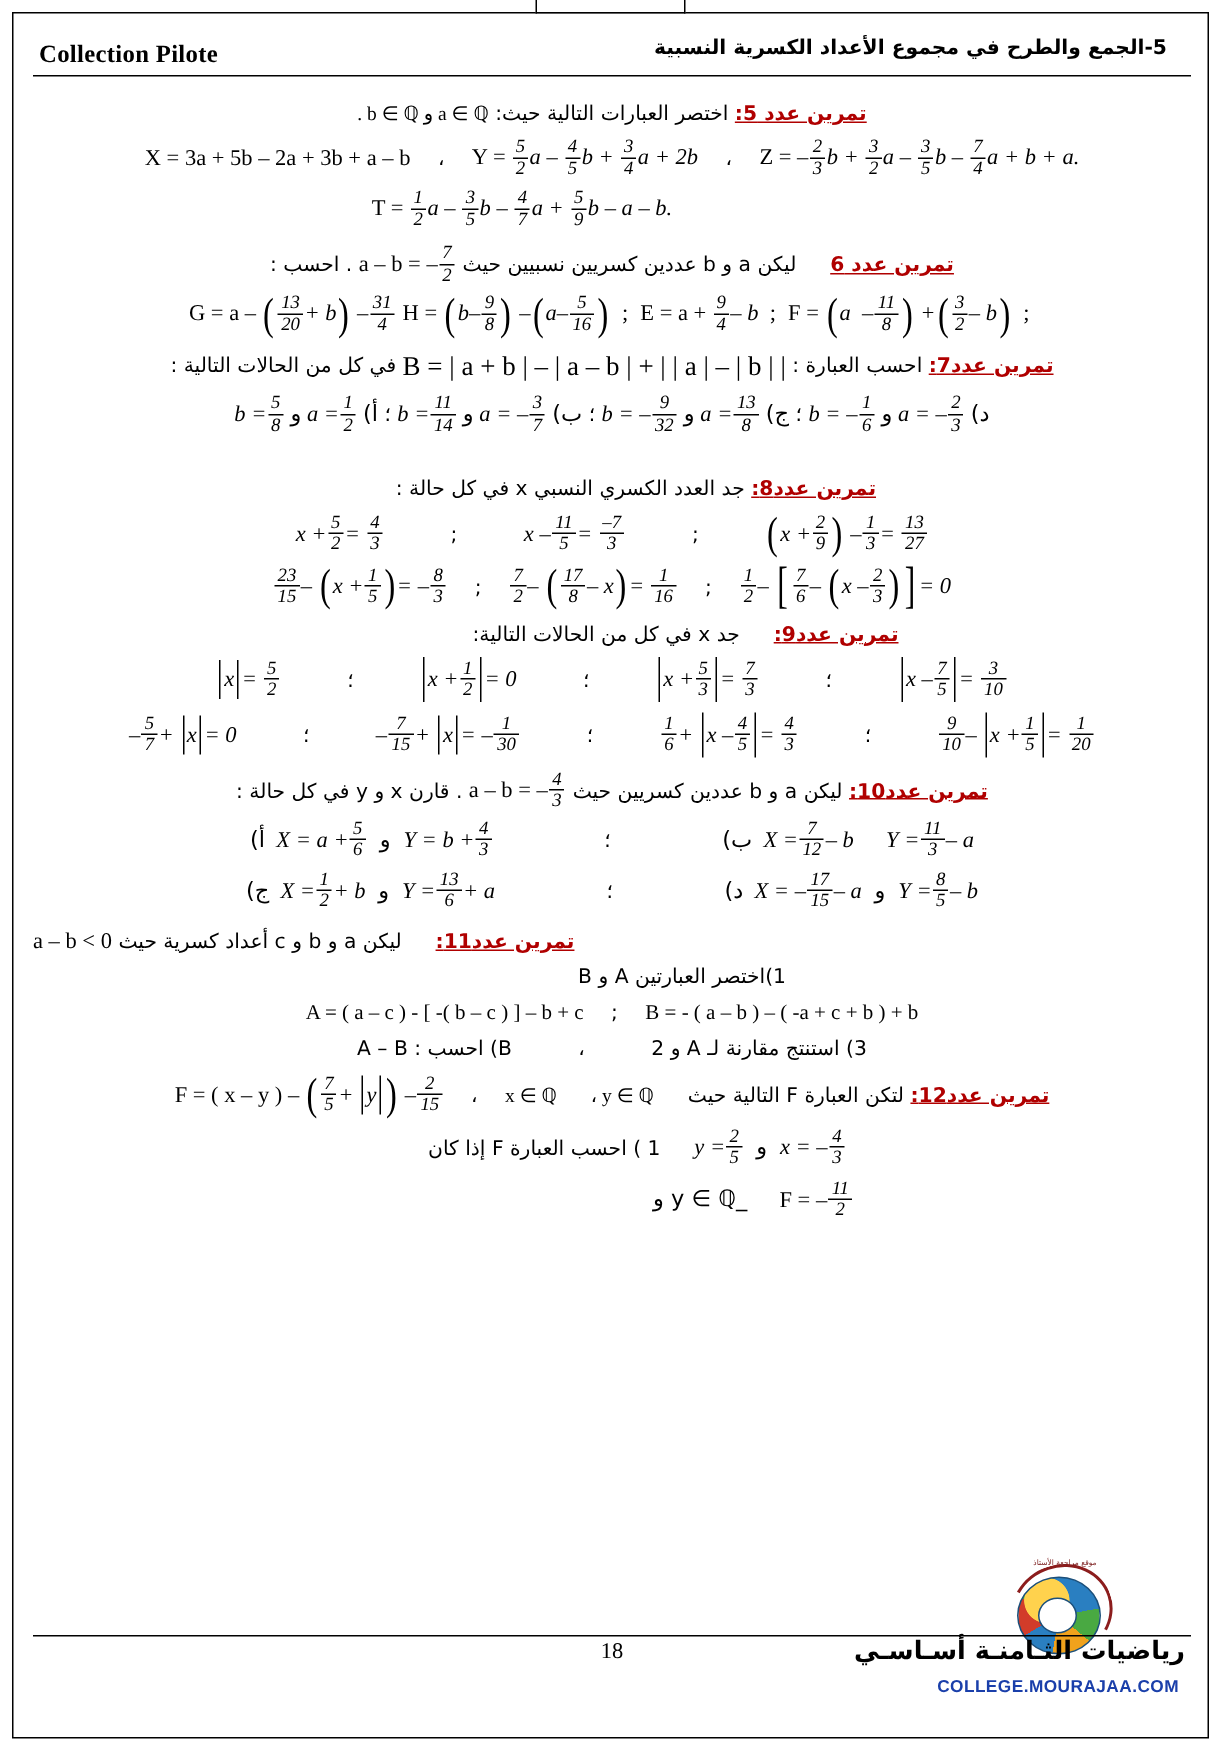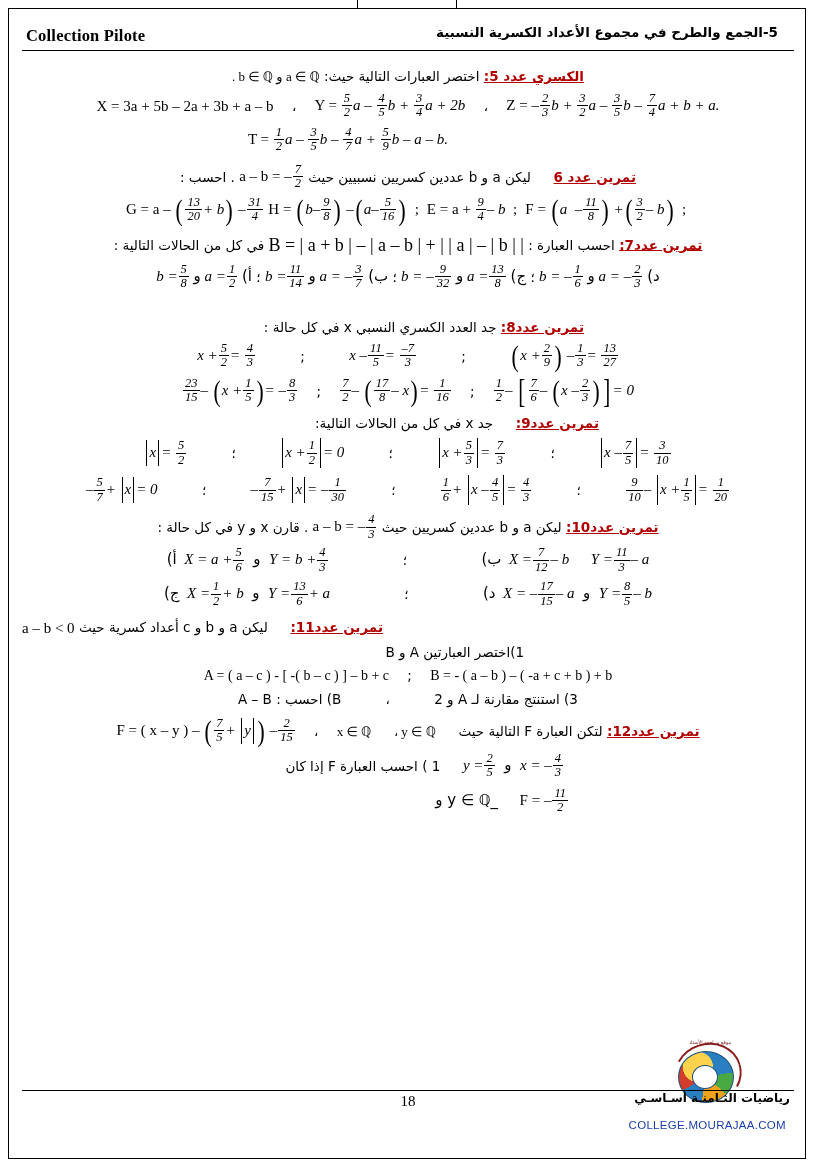--- a/index.html
+++ b/index.html
@@ -179,21 +179,21 @@
     bottom: 26px;
     height: 28px;
   }
   .footer .subject {
     position: absolute;
     right: 4px;
     top: 0;
     direction: rtl;
     font-family: "DejaVu Sans", sans-serif;
     font-weight: bold;
-    font-size: 12px;
+    font-size: 17px;
     letter-spacing: 1px;
   }
   .footer .pageno {
     position: absolute;
     left: 50%;
     transform: translateX(-50%);
     top: 2px;
     font-family: "Liberation Serif", serif;
     font-size: 15px;
   }
@@ -250,21 +250,21 @@
     font-size: 5px;
     color: #7a1b1b;
     white-space: nowrap;
   }
   .site {
     position: absolute;
     right: 8px;
     bottom: 14px;
     font-family: "Liberation Sans", sans-serif;
     font-size: 11.5px;
-    font-weight: normal;
+    font-weight: bold;
     color: #1a3faa;
     letter-spacing: .3px;
   }
   .sp { display: inline-block; width: 14px; }
   .sp2 { display: inline-block; width: 40px; }
   .sp3 { display: inline-block; width: 70px; }
 </style>
 </head>
 <body>
 
@@ -275,21 +275,21 @@
   <div class="content">
 
     <div class="header">
       <div class="collection">Collection Pilote</div>
       <div class="chapter">5-الجمع والطرح في مجموع الأعداد الكسرية النسبية</div>
       <div class="header-rule"></div>
     </div>
 
     <div class="rtl line-block" style="margin-top:10px;">
       <div class="row" style="text-align:center;">
-        <span class="ex-title">الكسري عدد 5:</span>
+        <span class="ex-title">تمرين عدد 5:</span>
         <span>اختصر العبارات التالية حيث:</span>
         <span class="ltr" style="font-size:13px;">a ∈ ℚ  و  b ∈ ℚ .</span>
       </div>
 
       <div class="row center" style="margin-top:6px; direction:rtl;">
         <span class="math">
           <span class="mathn">Z =</span>
           –<span class="frac"><span class="num">2</span><span class="den">3</span></span>b +
           <span class="frac"><span class="num">3</span><span class="den">2</span></span>a –
           <span class="frac"><span class="num">3</span><span class="den">5</span></span>b –

